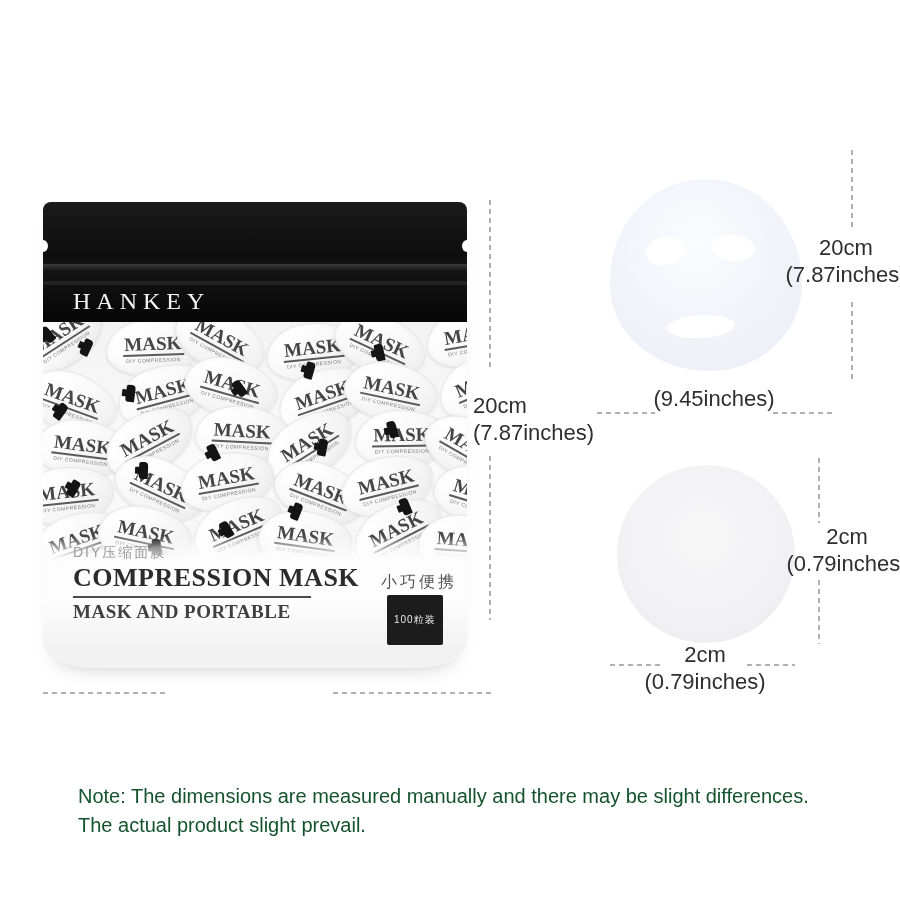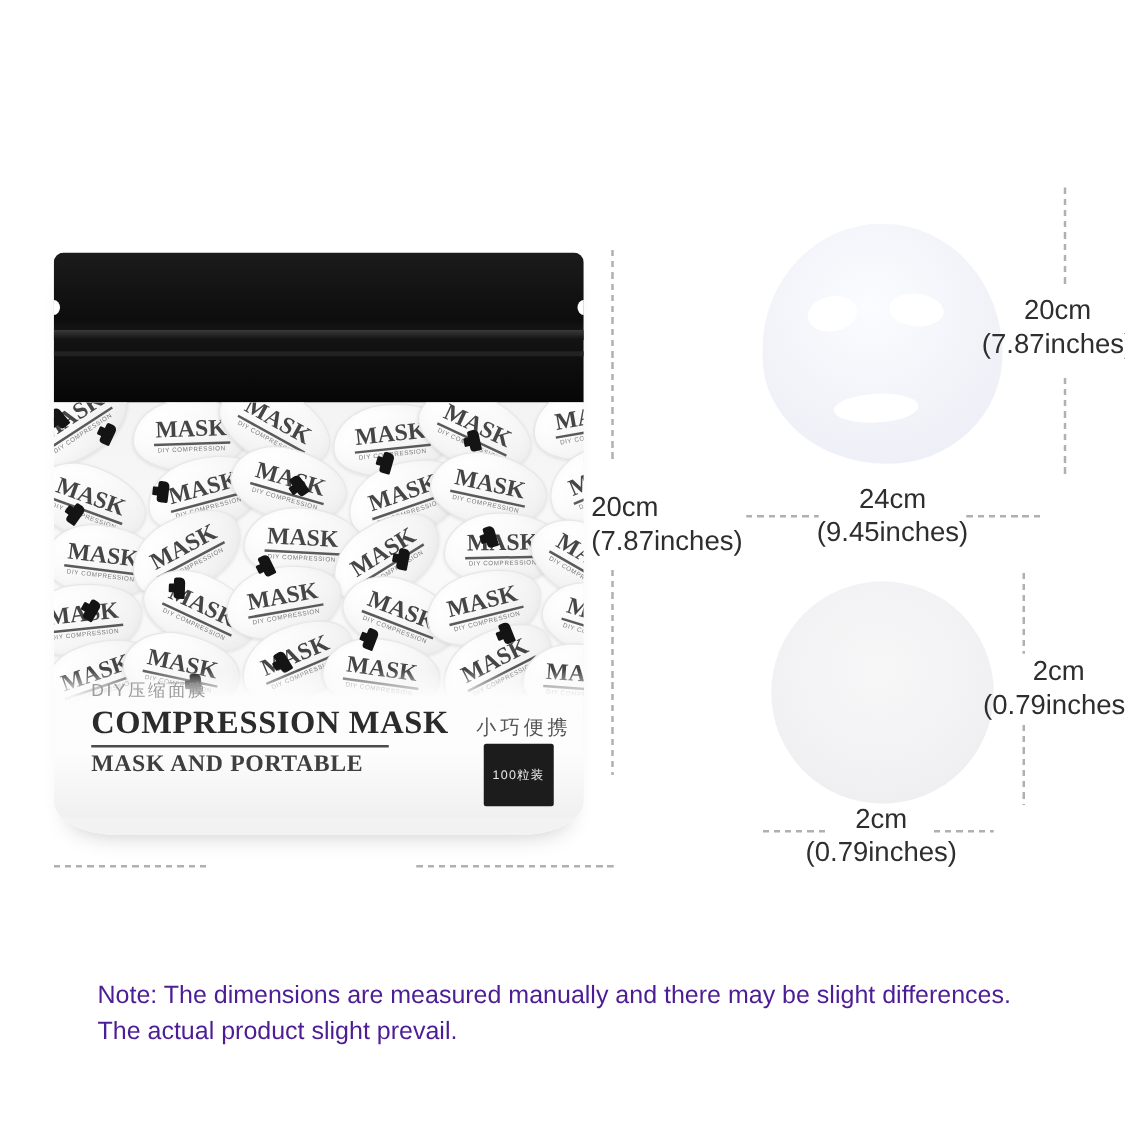--- a/index.html
+++ b/index.html
@@ -60,33 +60,34 @@
 
   
   .vdash{position:absolute;width:2px;
        background:repeating-linear-gradient(to bottom,#b0b0b0 0 5px,transparent 5px 9px);}
   .hdash{position:absolute;height:2px;
        background:repeating-linear-gradient(to right,#b0b0b0 0 5px,transparent 5px 9px);}
   .dim{position:absolute;font-size:22px;line-height:27px;color:#2e2e2e;white-space:nowrap;}
   .dim.center{transform:translateX(-50%);text-align:center;}
 
   
-  .note{position:absolute;left:78px;top:782px;font-size:20px;line-height:29px;color:#4c1d95;}
+  .note{position:absolute;left:78px;top:782px;font-size:20px;line-height:29px;color:#14532d;}
 </style>
 </head>
 <body>
 
 <div class="stage">
 
   <div class="bag">
     <div class="bag-top">
       <div class="zip-groove"></div>
       <div class="zip-groove2"></div>
       <div class="notch notch-l"></div>
       <div class="notch notch-r"></div>
+      <div class="brand">HANKEY</div>
     </div>
     <div class="bag-body">
       <div class="pattern">
           <div class="pill" style="left: -30px; top: -14px; transform: rotate(-33deg);">
             <div class="pill-label">MASK</div>
             <div class="pill-sub">DIY COMPRESSION</div>
           </div>
           <div class="pill" style="left: 63px; top: -3px; transform: rotate(-2deg);">
             <div class="pill-label">MASK</div>
             <div class="pill-sub">DIY COMPRESSION</div>
@@ -251,21 +252,20 @@
 
   <div class="vdash" style="left:851px;top:150px;height:78px"></div>
   <div class="dim center" style="left:846px;top:234px">
     <div>20cm</div>
     <div>(7.87inches)</div>
   </div>
   <div class="vdash" style="left:851px;top:302px;height:78px"></div>
 
   <div class="hdash" style="left:597px;top:412px;width:58px"></div>
   <div class="dim center" style="left:714px;top:385px">
-    <div>24cm</div>
     <div>(9.45inches)</div>
   </div>
   <div class="hdash" style="left:773px;top:412px;width:63px"></div>
 
   <div class="vdash" style="left:818px;top:458px;height:65px"></div>
   <div class="dim center" style="left:847px;top:523px">
     <div>2cm</div>
     <div>(0.79inches)</div>
   </div>
   <div class="vdash" style="left:818px;top:580px;height:64px"></div>

